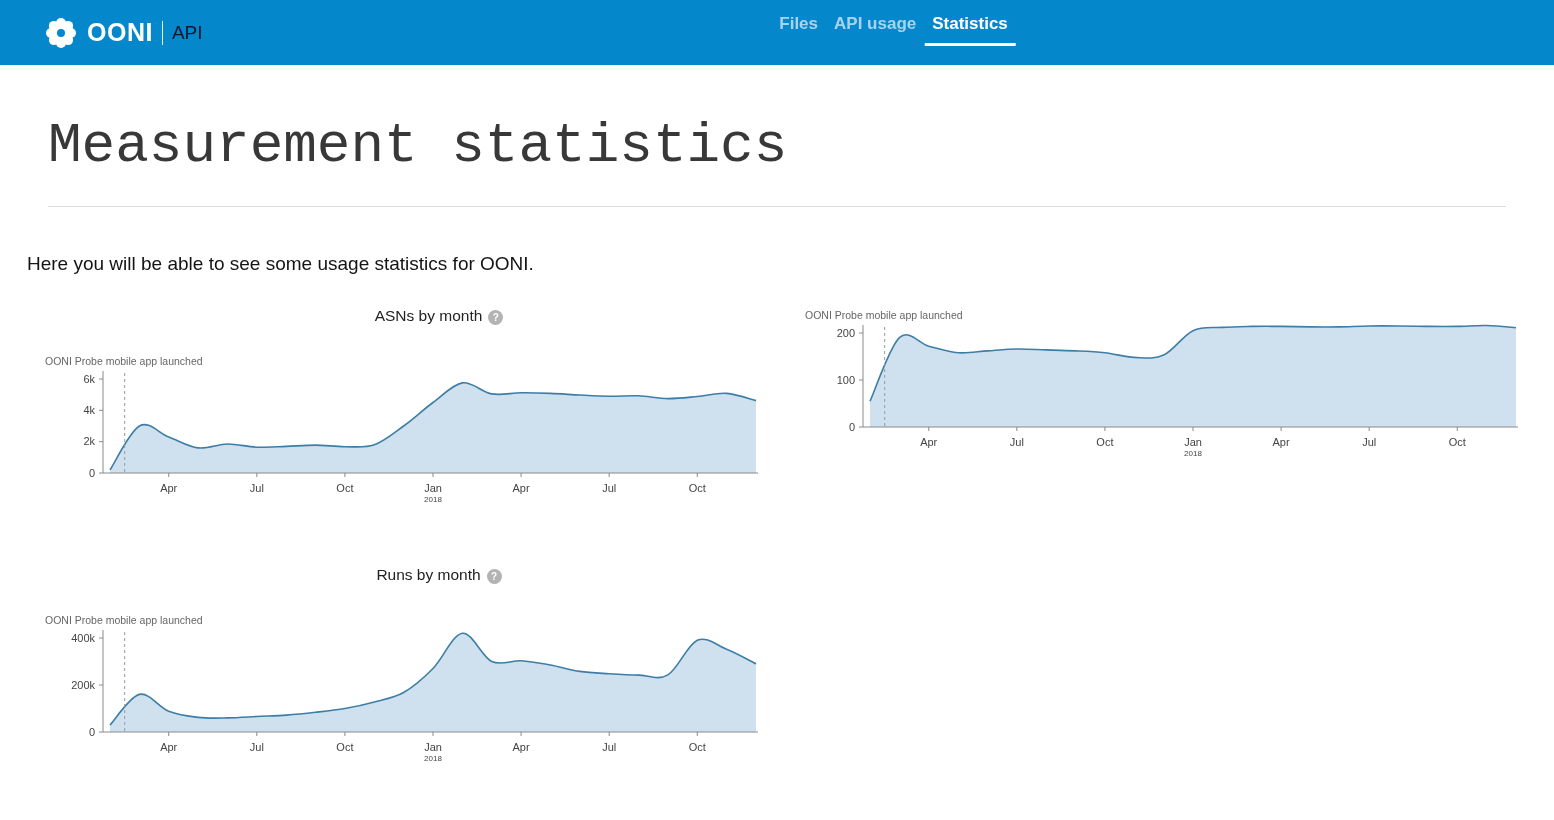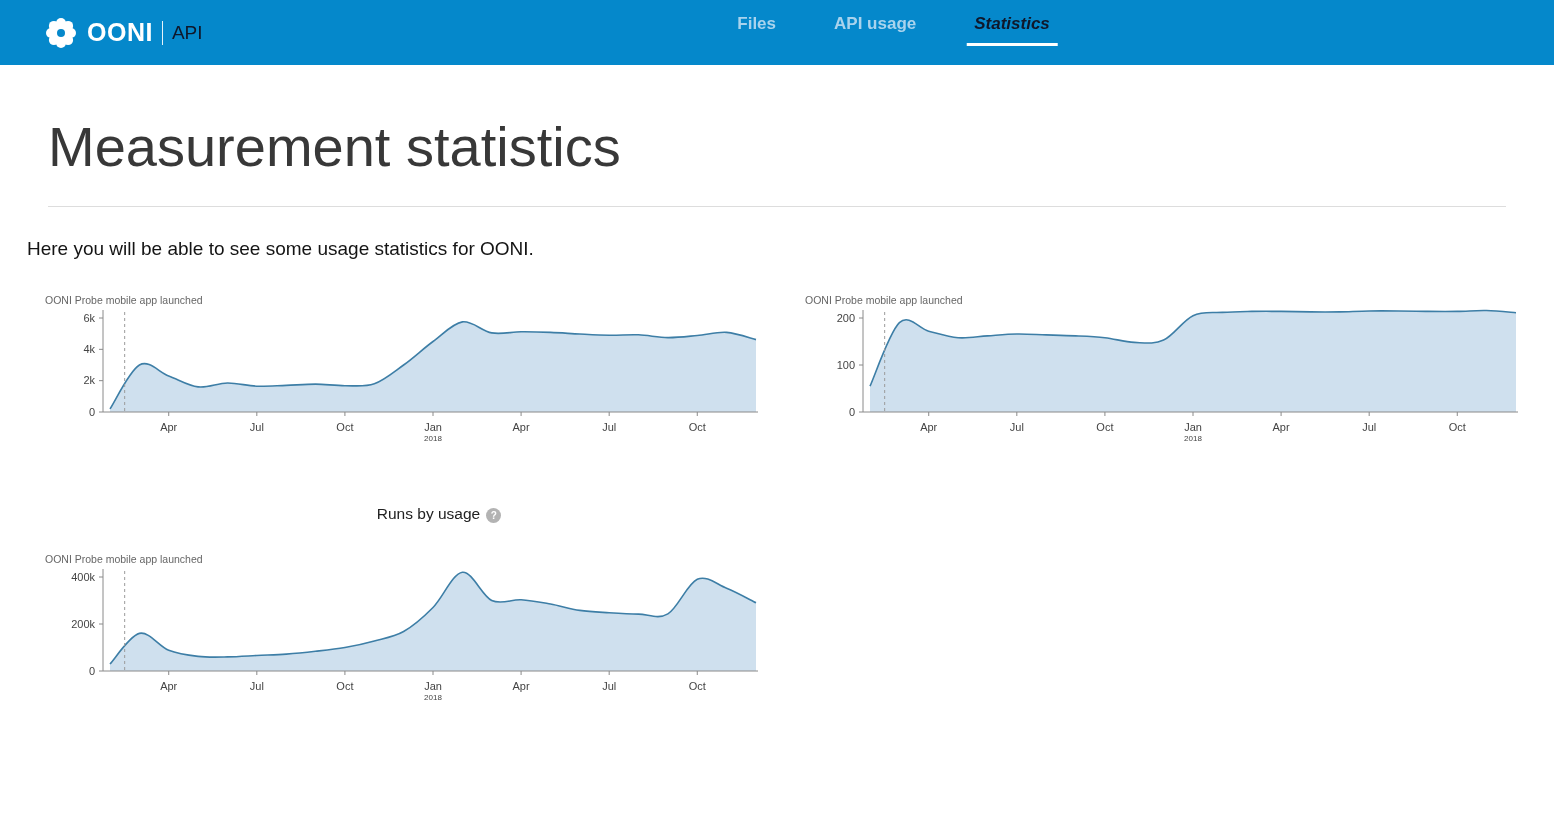--- a/index.html
+++ b/index.html
@@ -39,55 +39,53 @@
   .brand-suffix {
     color: #0f172a;
     font-size: 19px;
     font-weight: 400;
   }
   .nav {
     position: absolute;
     left: 57.5%;
     transform: translateX(-50%);
     display: flex;
-    gap: 42px;
     align-items: flex-end;
     top: 14px;
   }
   .nav-link {
     font-size: 17px;
     font-weight: 700;
     color: #a9d3ed;
     text-decoration: none;
     cursor: pointer;
     padding: 0 8px 9px 8px;
     border-bottom: 3px solid transparent;
   }
   .nav-link.active {
-    color: #0f172a;
+    color: #ffffff;
     border-bottom: 3px solid #ffffff;
-    font-style: italic;
   }
 
   
-  .head-wrap { margin: 0 48px; }
+  .head-wrap { margin: 0 48px; font-family: Liberation Mono, monospace; }
   h1 {
     margin-top: 48px;
     font-size: 56px;
     font-weight: 400;
     color: #383838;
     line-height: 1.2;
   }
   hr {
     border: none;
     border-top: 1px solid #dddddd;
     margin-top: 26px;
   }
   .intro {
-    margin: 31px 0 0 27px;
+    margin: 46px 0 0 27px;
     font-size: 19px;
     color: #141414;
   }
 
   
   .charts-grid {
     display: grid;
     grid-template-columns: 730px 730px;
     column-gap: 30px;
     row-gap: 45px;
@@ -158,20 +156,23 @@
 <main>
   <div class="head-wrap">
     <h1>Measurement statistics</h1>
     <hr>
   </div>
   <p class="intro">Here you will be able to see some usage statistics for OONI.</p>
 
   <div class="charts-grid">
 
     <section class="chart-block">
+      <div class="chart-title">
+        <span>ASNs by month</span><span class="help">?</span>
+      </div>
       <div class="chart-canvas">
           <svg width="730" height="168" viewBox="0 0 730 168">
             <text x="0" y="12" class="ann">OONI Probe mobile app launched</text>
             <path d="M65.0,116.9C69.9,109.6 84.6,78.5 94.4,73.0C104.2,67.5 113.9,80.3 123.7,84.0C133.5,87.6 143.3,93.8 153.1,94.9C162.9,96.1 172.7,91.1 182.5,91.0C192.2,90.9 202.0,93.8 211.8,94.2C221.6,94.5 231.4,93.7 241.2,93.4C251.0,93.0 260.8,92.1 270.5,92.1C280.3,92.2 290.1,93.7 299.9,93.7C309.7,93.6 319.5,95.2 329.3,91.8C339.1,88.4 348.8,80.0 358.6,73.0C368.4,66.0 378.2,56.7 388.0,49.5C397.8,42.3 407.6,31.4 417.4,29.9C427.2,28.5 436.9,39.2 446.7,40.9C456.5,42.5 466.3,39.9 476.1,39.8C485.9,39.7 495.7,40.0 505.5,40.4C515.2,40.8 525.0,41.5 534.8,42.0C544.6,42.5 554.4,43.1 564.2,43.2C574.0,43.4 583.8,42.4 593.5,42.8C603.3,43.2 613.1,45.5 622.9,45.6C632.7,45.7 642.5,44.4 652.3,43.5C662.1,42.7 671.8,39.7 681.6,40.4C691.4,41.1 706.1,46.4 711.0,47.6L711,120L65.0,120Z" fill="#cfe0ee"></path>
             <path d="M65.0,116.9C69.9,109.6 84.6,78.5 94.4,73.0C104.2,67.5 113.9,80.3 123.7,84.0C133.5,87.6 143.3,93.8 153.1,94.9C162.9,96.1 172.7,91.1 182.5,91.0C192.2,90.9 202.0,93.8 211.8,94.2C221.6,94.5 231.4,93.7 241.2,93.4C251.0,93.0 260.8,92.1 270.5,92.1C280.3,92.2 290.1,93.7 299.9,93.7C309.7,93.6 319.5,95.2 329.3,91.8C339.1,88.4 348.8,80.0 358.6,73.0C368.4,66.0 378.2,56.7 388.0,49.5C397.8,42.3 407.6,31.4 417.4,29.9C427.2,28.5 436.9,39.2 446.7,40.9C456.5,42.5 466.3,39.9 476.1,39.8C485.9,39.7 495.7,40.0 505.5,40.4C515.2,40.8 525.0,41.5 534.8,42.0C544.6,42.5 554.4,43.1 564.2,43.2C574.0,43.4 583.8,42.4 593.5,42.8C603.3,43.2 613.1,45.5 622.9,45.6C632.7,45.7 642.5,44.4 652.3,43.5C662.1,42.7 671.8,39.7 681.6,40.4C691.4,41.1 706.1,46.4 711.0,47.6" fill="none" stroke="#3d7ea6" stroke-width="1.6"></path>
             <line x1="79.68181818181819" y1="20" x2="79.68181818181819" y2="120" stroke="#9a9a9a" stroke-width="1" stroke-dasharray="3,3"></line>
             <line x1="58" y1="18" x2="58" y2="120" stroke="#8a8a8a" stroke-width="1"></line>
             <line x1="58" y1="120" x2="713" y2="120" stroke="#8a8a8a" stroke-width="1"></line>
             <line x1="54" y1="120" x2="58" y2="120" stroke="#8a8a8a" stroke-width="1"></line>
             <text x="50" y="123.5" class="tick" text-anchor="end">0</text>
@@ -229,21 +230,21 @@
             <line x1="564.1818181818182" y1="120" x2="564.1818181818182" y2="124" stroke="#8a8a8a" stroke-width="1"></line>
             <text x="564.1818181818182" y="139" class="tick" text-anchor="middle">Jul</text>
             <line x1="652.2727272727273" y1="120" x2="652.2727272727273" y2="124" stroke="#8a8a8a" stroke-width="1"></line>
             <text x="652.2727272727273" y="139" class="tick" text-anchor="middle">Oct</text>
           </svg>
         </div>
     </section>
 
     <section class="chart-block">
       <div class="chart-title">
-        <span>Runs by usage</span><span class="help">?</span>
+        <span>Runs by month</span><span class="help">?</span>
       </div>
       <div class="chart-canvas">
           <svg width="730" height="168" viewBox="0 0 730 168">
             <text x="0" y="12" class="ann">OONI Probe mobile app launched</text>
             <path d="M65.0,113.0C69.9,107.9 84.6,84.7 94.4,82.4C104.2,80.1 113.9,95.5 123.7,99.3C133.5,103.2 143.3,104.3 153.1,105.4C162.9,106.5 172.7,106.1 182.5,105.9C192.2,105.7 202.0,105.0 211.8,104.5C221.6,104.0 231.4,103.8 241.2,103.1C251.0,102.4 260.8,101.4 270.5,100.3C280.3,99.2 290.1,98.2 299.9,96.5C309.7,94.8 319.5,92.6 329.3,89.9C339.1,87.3 348.8,86.1 358.6,80.5C368.4,75.0 378.2,66.4 388.0,56.5C397.8,46.7 407.6,22.5 417.4,21.3C427.2,20.1 436.9,44.9 446.7,49.5C456.5,54.1 466.3,48.2 476.1,48.8C485.9,49.4 495.7,51.3 505.5,53.0C515.2,54.8 525.0,57.9 534.8,59.4C544.6,60.8 554.4,61.1 564.2,61.7C574.0,62.3 583.8,62.9 593.5,63.1C603.3,63.3 613.1,68.7 622.9,62.9C632.7,57.1 642.5,32.6 652.3,28.3C662.1,24.1 671.8,33.4 681.6,37.3C691.4,41.2 706.1,49.4 711.0,51.8L711,120L65.0,120Z" fill="#cfe0ee"></path>
             <path d="M65.0,113.0C69.9,107.9 84.6,84.7 94.4,82.4C104.2,80.1 113.9,95.5 123.7,99.3C133.5,103.2 143.3,104.3 153.1,105.4C162.9,106.5 172.7,106.1 182.5,105.9C192.2,105.7 202.0,105.0 211.8,104.5C221.6,104.0 231.4,103.8 241.2,103.1C251.0,102.4 260.8,101.4 270.5,100.3C280.3,99.2 290.1,98.2 299.9,96.5C309.7,94.8 319.5,92.6 329.3,89.9C339.1,87.3 348.8,86.1 358.6,80.5C368.4,75.0 378.2,66.4 388.0,56.5C397.8,46.7 407.6,22.5 417.4,21.3C427.2,20.1 436.9,44.9 446.7,49.5C456.5,54.1 466.3,48.2 476.1,48.8C485.9,49.4 495.7,51.3 505.5,53.0C515.2,54.8 525.0,57.9 534.8,59.4C544.6,60.8 554.4,61.1 564.2,61.7C574.0,62.3 583.8,62.9 593.5,63.1C603.3,63.3 613.1,68.7 622.9,62.9C632.7,57.1 642.5,32.6 652.3,28.3C662.1,24.1 671.8,33.4 681.6,37.3C691.4,41.2 706.1,49.4 711.0,51.8" fill="none" stroke="#3d7ea6" stroke-width="1.6"></path>
             <line x1="79.68181818181819" y1="20" x2="79.68181818181819" y2="120" stroke="#9a9a9a" stroke-width="1" stroke-dasharray="3,3"></line>
             <line x1="58" y1="18" x2="58" y2="120" stroke="#8a8a8a" stroke-width="1"></line>
             <line x1="58" y1="120" x2="713" y2="120" stroke="#8a8a8a" stroke-width="1"></line>
             <line x1="54" y1="120" x2="58" y2="120" stroke="#8a8a8a" stroke-width="1"></line>

